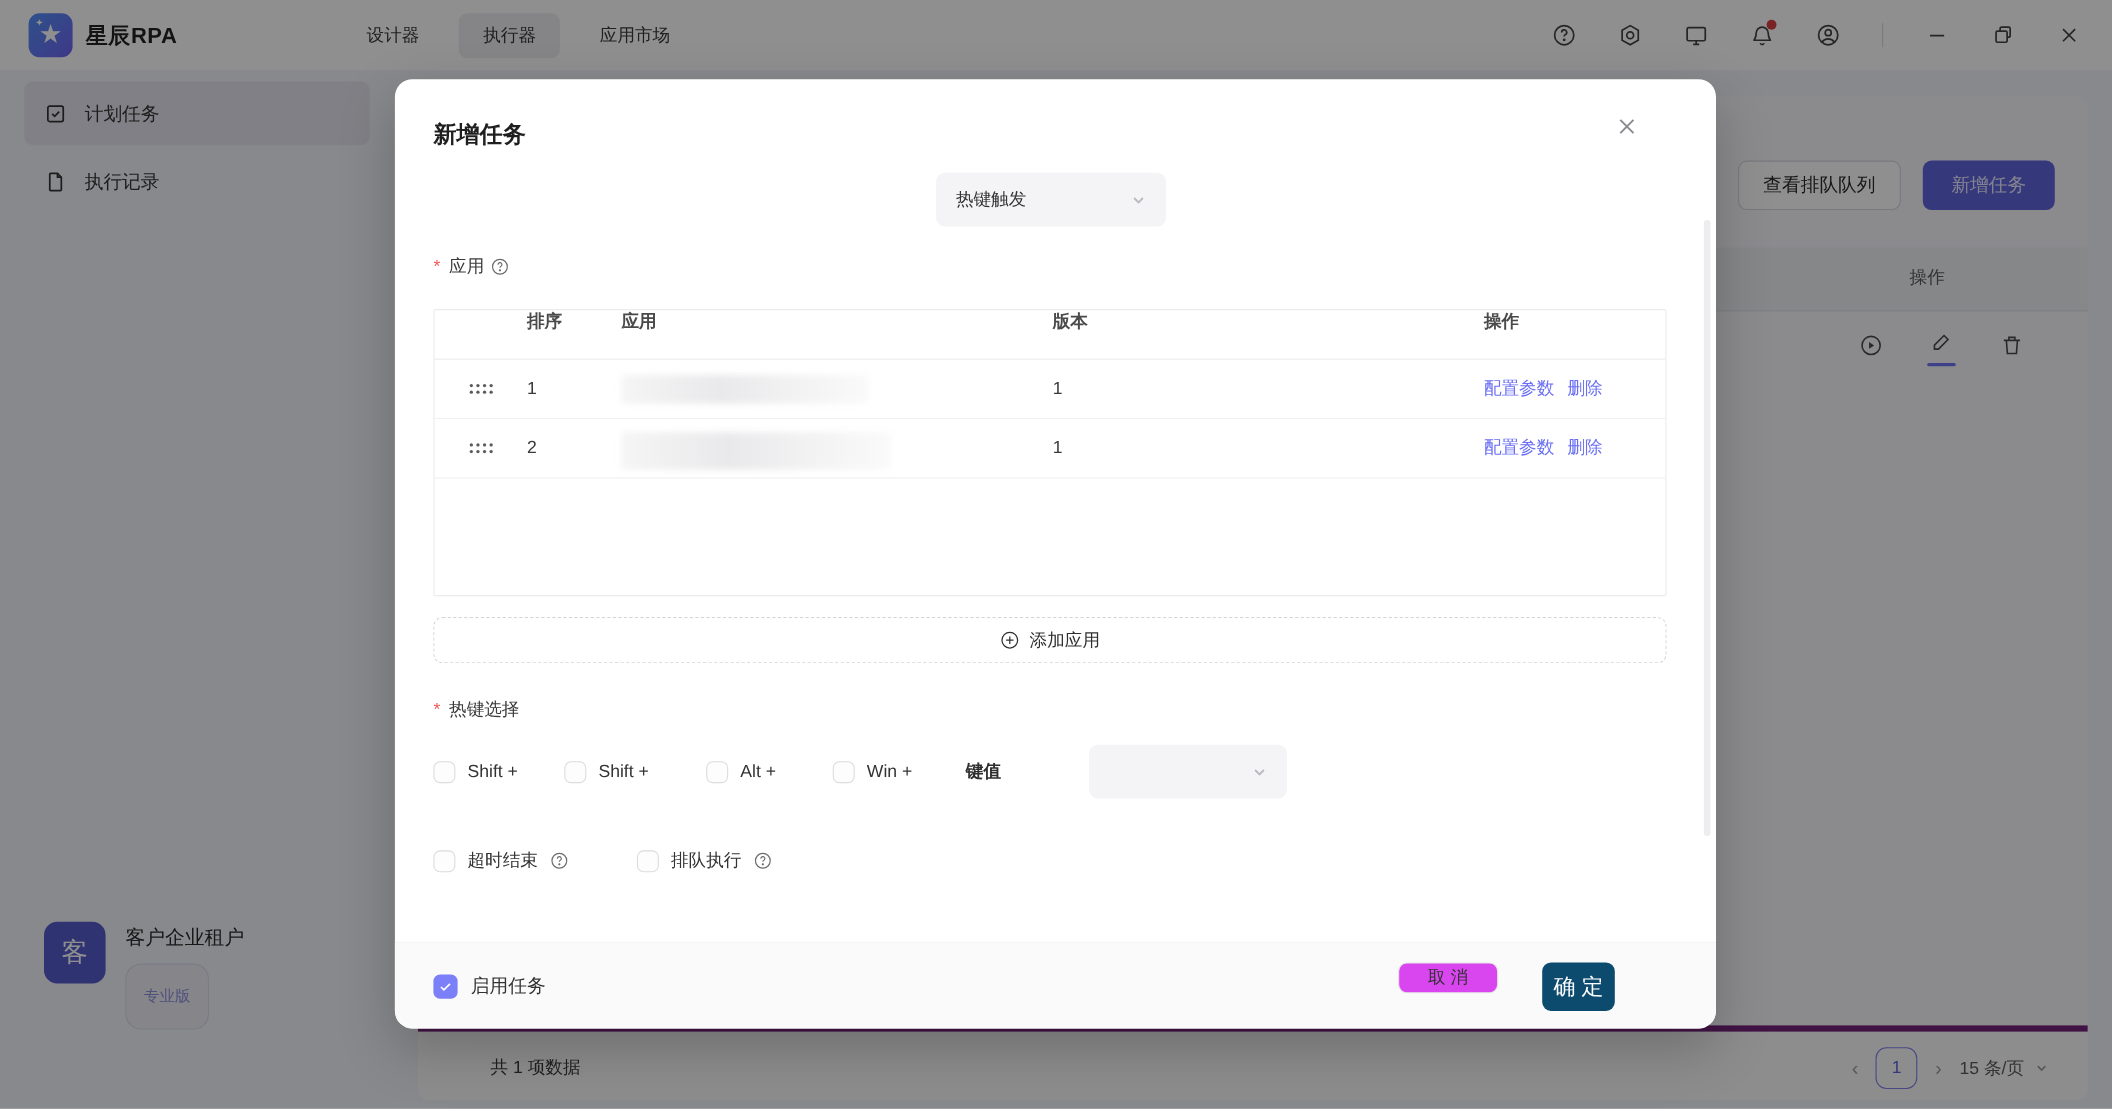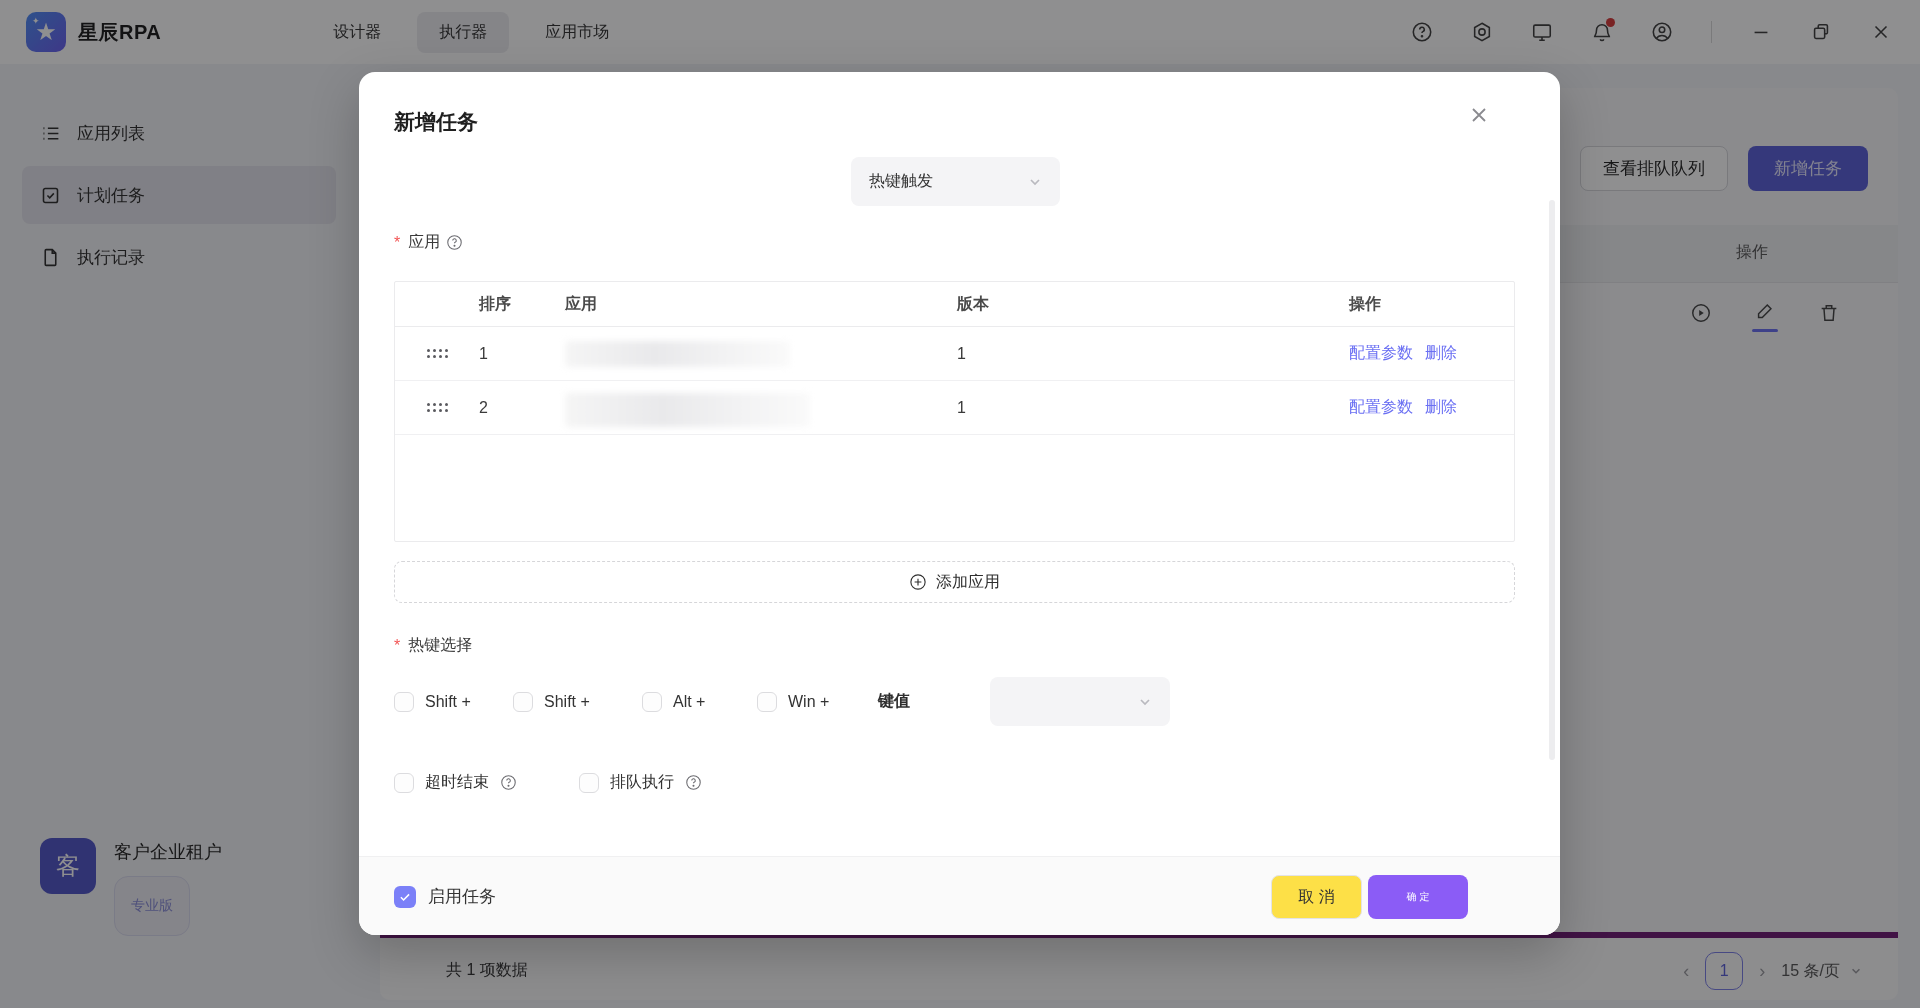--- a/index.html
+++ b/index.html
@@ -69,21 +69,21 @@
   .sel-chev { width:14px; height:14px; stroke:#b9b9bf; fill:none; stroke-width:1.7; }
 
   .req-label { position:absolute; display:flex; align-items:center; gap:6px; font-size:16px; color:#3a3a3a; }
   .req-star { color:#f25555; font-size:16px; margin-right:2px; }
   .q-icon { width:17px; height:17px; stroke:#6b6b70; fill:none; stroke-width:1.5; cursor:pointer; }
   #lbl-app { left:35px; top:160px; }
   #lbl-hotkey { left:35px; top:563px; }
 
   
   #app-table { position:absolute; left:35px; top:209px; width:1121px; height:261px; border:1px solid #ebebed; border-radius:2px; }
-  .t-header { display:flex; align-items:center; height:45px; border-bottom:1px solid #ebebed; font-size:16px; font-weight:bold; color:#4a4a4a; }
+  .t-header { display:flex; align-items:flex-start; height:45px; border-bottom:1px solid #ebebed; font-size:16px; font-weight:bold; color:#4a4a4a; }
   .t-row { display:flex; align-items:center; height:54px; border-bottom:1px solid #f0f0f2; font-size:16px; color:#3a3a3a; }
   .c-handle { width:84px; display:flex; justify-content:center; }
   .c-order { width:86px; }
   .c-app { width:392px; }
   .c-ver { width:392px; }
   .c-ops { flex:1; display:flex; gap:12px; }
   .drag-dots { display:grid; grid-template-columns:repeat(4,3px); grid-template-rows:repeat(2,3px); gap:3px; cursor:grab; }
   .drag-dots i { width:3px; height:3px; border-radius:50%; background:#5a5a5f; }
   .blur-name { height:26px; border-radius:3px; background:linear-gradient(90deg,#f5f5f5,#e9e9eb 40%,#f2f2f3 70%,#fafafa); filter:blur(3px); }
   .blur-1 { width:225px; }
@@ -108,22 +108,22 @@
 
   
   #m-scrollbar { position:absolute; right:5px; top:128px; width:6px; height:560px; border-radius:3px; background:#ededef; cursor:pointer; }
 
   
   #m-footer { position:absolute; left:0; right:0; bottom:0; height:79px; background:#fafafa; border-top:1px solid #f0f0f1; border-radius:0 0 16px 16px; }
   .chk-on { width:22px; height:22px; border-radius:6px; background:#7b80f8; display:flex; align-items:center; justify-content:center; cursor:pointer; flex:none; }
   .chk-on svg { width:14px; height:14px; stroke:#fff; stroke-width:2.6; fill:none; }
   #enable-wrap { position:absolute; left:35px; top:28px; display:flex; align-items:center; gap:12px; }
   #enable-wrap .opt-label { font-size:17px; }
-  #btn-cancel { position:absolute; right:198px; top:18px; width:91px; height:44px; background:#fde047; border:1px solid #e3e3e6; border-radius:8px; font-size:16px; color:#333; cursor:pointer; font-family:inherit; }
-  #btn-ok { position:absolute; right:92px; top:18px; width:100px; height:44px; background:#8b5cf6; border:none; border-radius:8px; font-size:10px; color:#fff; cursor:pointer; font-family:inherit; }
+  #btn-cancel { position:absolute; right:198px; top:18px; width:91px; height:28px; background:#d946ef; border:1px solid #e3e3e6; border-radius:8px; font-size:16px; color:#333; cursor:pointer; font-family:inherit; }
+  #btn-ok { position:absolute; right:92px; top:18px; width:66px; height:44px; background:#0c4a6e; border:none; border-radius:8px; font-size:20px; color:#fff; cursor:pointer; font-family:inherit; }
 </style>
 </head>
 <body>
 
 <div id="base-page">
 
   <header id="topbar">
     <div class="logo-box">
       <span class="logo-star">★</span>
       <span class="logo-spark">✦</span>
@@ -182,27 +182,20 @@
       </div>
       <div class="tb-icon">
         <svg viewBox="0 0 24 24">
             <path d="M6 6l12 12M18 6L6 18"></path>
           </svg>
       </div>
     </div>
   </header>
 
   <aside id="sidebar">
-    <div class="side-item" style="margin-top:46px;">
-      <svg viewBox="0 0 24 24">
-          <path d="M9 6h12M9 12h12M9 18h12"></path>
-          <path d="M4 6h1M4 12h1M4 18h1" stroke-width="2.4"></path>
-        </svg>
-      <span>应用列表</span>
-    </div>
     <div class="side-item active">
       <svg viewBox="0 0 24 24">
           <rect x="4" y="4" width="16" height="16" rx="2"></rect>
           <path d="M8.5 12l2.6 2.6L15.8 9.6"></path>
         </svg>
       <span>计划任务</span>
     </div>
     <div class="side-item">
       <svg viewBox="0 0 24 24">
           <path d="M7 3h7l4 4v13a1 1 0 0 1-1 1H7a1 1 0 0 1-1-1V4a1 1 0 0 1 1-1z"></path>

